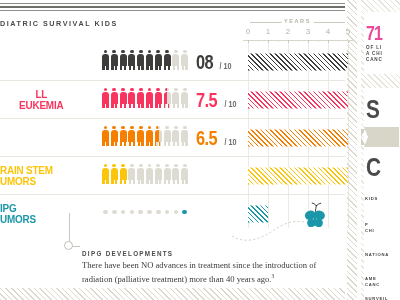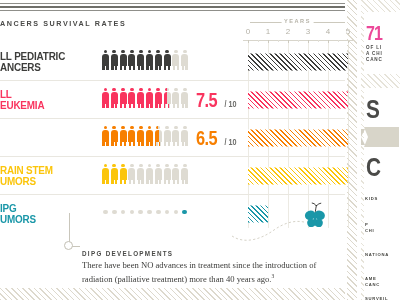--- a/index.html
+++ b/index.html
@@ -146,21 +146,21 @@
 </style>
 </head>
 <body>
 
 <div id="root">
 
   <div class="rule r1"></div>
   <div class="rule r2"></div>
   <div class="rule r3"></div>
 
-  <div class="section-title">ANCERS SURVIVAL RATES</div>
+  <div class="section-title">DIATRIC SURVIVAL KIDS</div>
 
   <div class="years-wrap">
     <div class="years-line"></div>
     <div class="years-label">YEARS</div>
   </div>
 
   <div class="axis-nums" id="axis-nums">
       <div class="axis-num" style="left: 5px;">0</div>
       <div class="axis-num" style="left: 25px;">1</div>
       <div class="axis-num" style="left: 45px;">2</div>
@@ -186,21 +186,20 @@
       <div class="vgrid" style="left: 248px;"></div>
       <div class="vgrid" style="left: 268px;"></div>
       <div class="vgrid" style="left: 288px;"></div>
       <div class="vgrid" style="left: 308px;"></div>
       <div class="vgrid" style="left: 328px;"></div>
       <div class="vgrid" style="left: 348px;"></div>
     </div>
 
   <div class="rows" id="rows">
       <div class="row">
-        <div class="row-label" style="color: rgb(61, 61, 59);"><span>LL PEDIATRIC</span><span>ANCERS</span></div>
         <div class="people">
           <div class="fig" style="left: 0px; color: rgb(61, 61, 59);">
             <div class="head"></div>
             <div class="body"></div>
             <div class="legL"></div>
             <div class="legR"></div>
           </div>
           <div class="fig" style="left: 8.8px; color: rgb(61, 61, 59);">
             <div class="head"></div>
             <div class="body"></div>
@@ -249,24 +248,25 @@
             <div class="legL"></div>
             <div class="legR"></div>
           </div>
           <div class="fig" style="left: 79.2px; color: rgb(222, 219, 210);">
             <div class="head"></div>
             <div class="body"></div>
             <div class="legL"></div>
             <div class="legR"></div>
           </div>
         </div>
+        <div class="value"><span class="num" style="color: rgb(61, 61, 59);">08</span><span class="den">/ 10</span></div>
         <div class="bar" style="left: 248px; width: 100px; background: repeating-linear-gradient(45deg, rgb(61, 61, 59) 0px, rgb(61, 61, 59) 1.1px, rgb(255, 255, 255) 1.1px, rgb(255, 255, 255) 3.4px);"></div>
       </div>
       <div class="row">
-        <div class="row-label" style="color: rgb(249, 52, 94);"><span>LL</span><span>EUKEMIA</span></div>
+        <div class="row-label" style="color: rgb(249, 52, 94); text-align: center;"><span>LL</span><span>EUKEMIA</span></div>
         <div class="people">
           <div class="fig" style="left: 0px; color: rgb(249, 52, 94);">
             <div class="head"></div>
             <div class="body"></div>
             <div class="legL"></div>
             <div class="legR"></div>
           </div>
           <div class="fig" style="left: 8.8px; color: rgb(249, 52, 94);">
             <div class="head"></div>
             <div class="body"></div>

